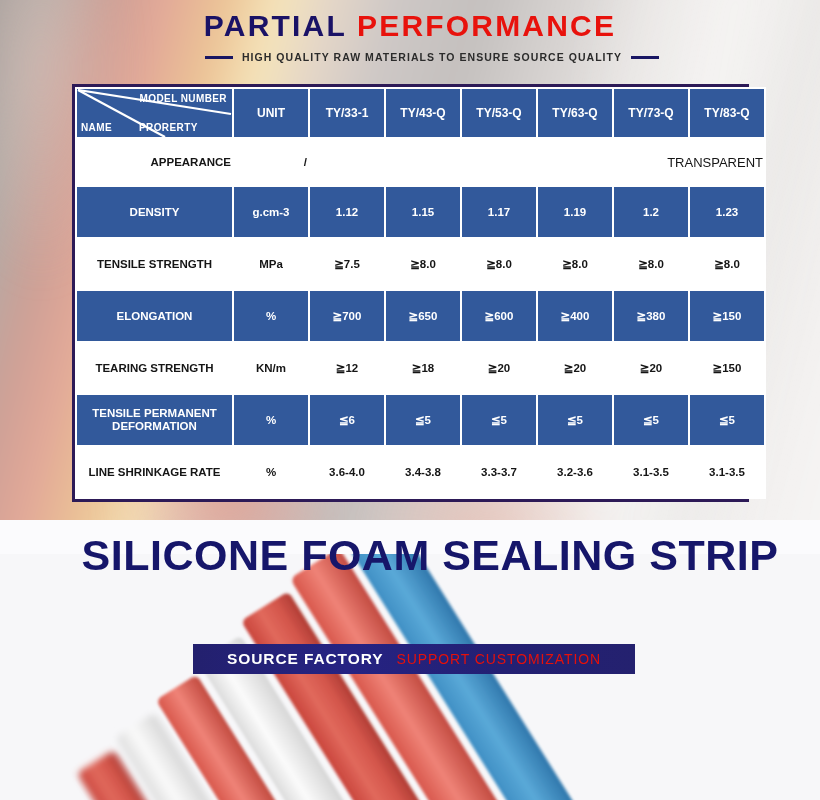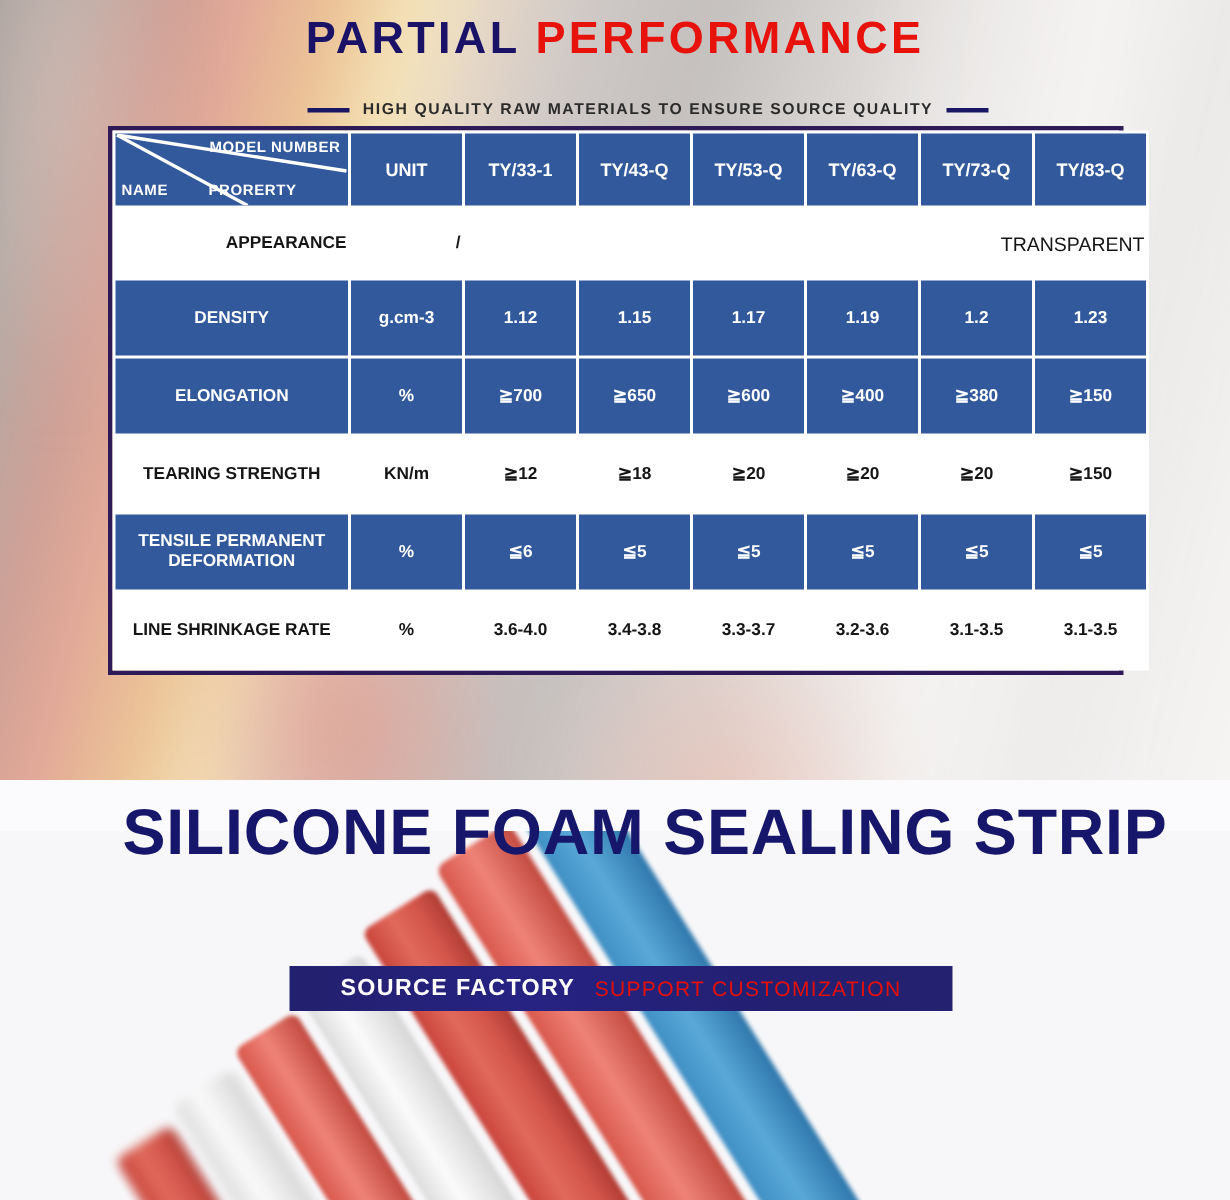--- a/index.html
+++ b/index.html
@@ -64,21 +64,21 @@
     white-space: nowrap;
   }
   .t-dark { color: #1a1266; }
   .t-red  { color: #e8120c; }
 
   .subtitle-row {
     display: flex;
     align-items: center;
     justify-content: center;
     gap: 9px;
-    margin-top: 23px;
+    margin-top: 7px;
     padding-left: 44px;
   }
   .sub-rule {
     width: 28px; height: 3px; background: #191663; flex: none;
   }
   .subtitle-text {
     font-size: 10.5px;
     font-weight: bold;
     letter-spacing: 1.05px;
     color: #2b2b2b;
@@ -247,20 +247,30 @@
           <td class="blue">DENSITY</td>
           <td class="blue">g.cm-3</td>
           <td class="blue">1.12</td>
           <td class="blue">1.15</td>
           <td class="blue">1.17</td>
           <td class="blue">1.19</td>
           <td class="blue">1.2</td>
           <td class="blue">1.23</td>
         </tr>
 
+        <tr class="r-std">
+          <td>TENSILE STRENGTH</td>
+          <td>MPa</td>
+          <td>≧7.5</td>
+          <td>≧8.0</td>
+          <td>≧8.0</td>
+          <td>≧8.0</td>
+          <td>≧8.0</td>
+          <td>≧8.0</td>
+        </tr>
 
         <tr class="r-std">
           <td class="blue">ELONGATION</td>
           <td class="blue">%</td>
           <td class="blue">≧700</td>
           <td class="blue">≧650</td>
           <td class="blue">≧600</td>
           <td class="blue">≧400</td>
           <td class="blue">≧380</td>
           <td class="blue">≧150</td>

